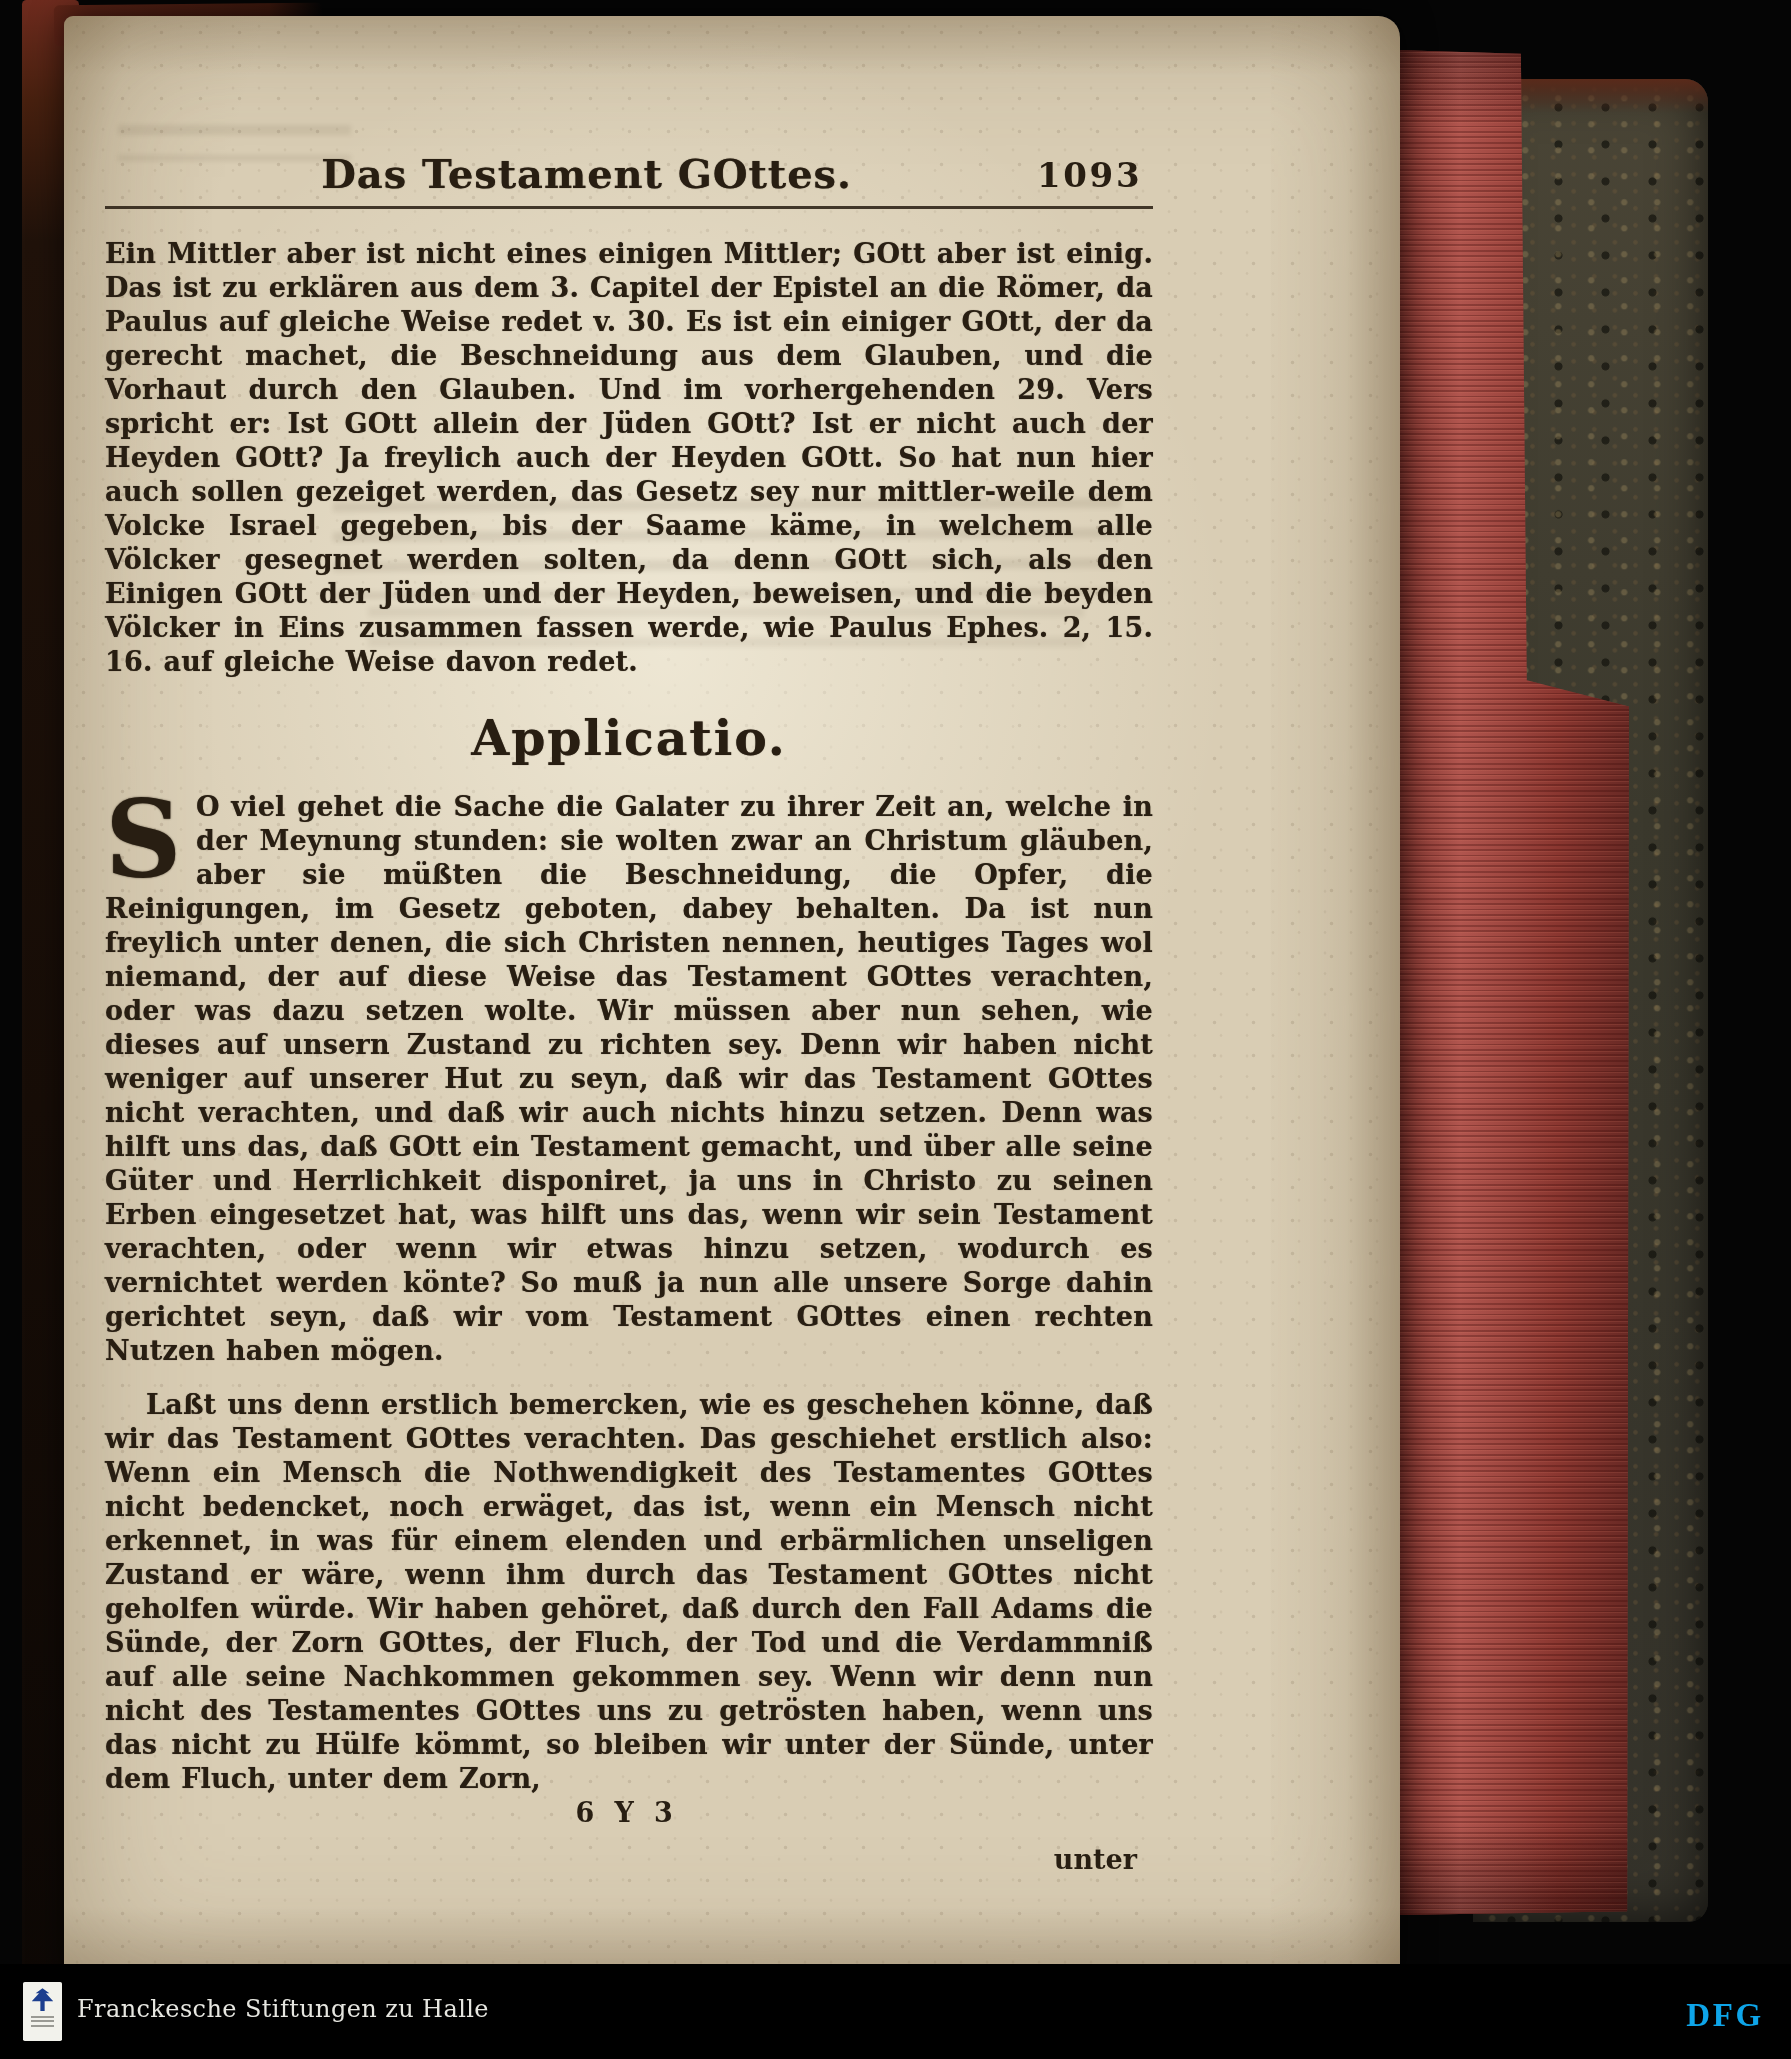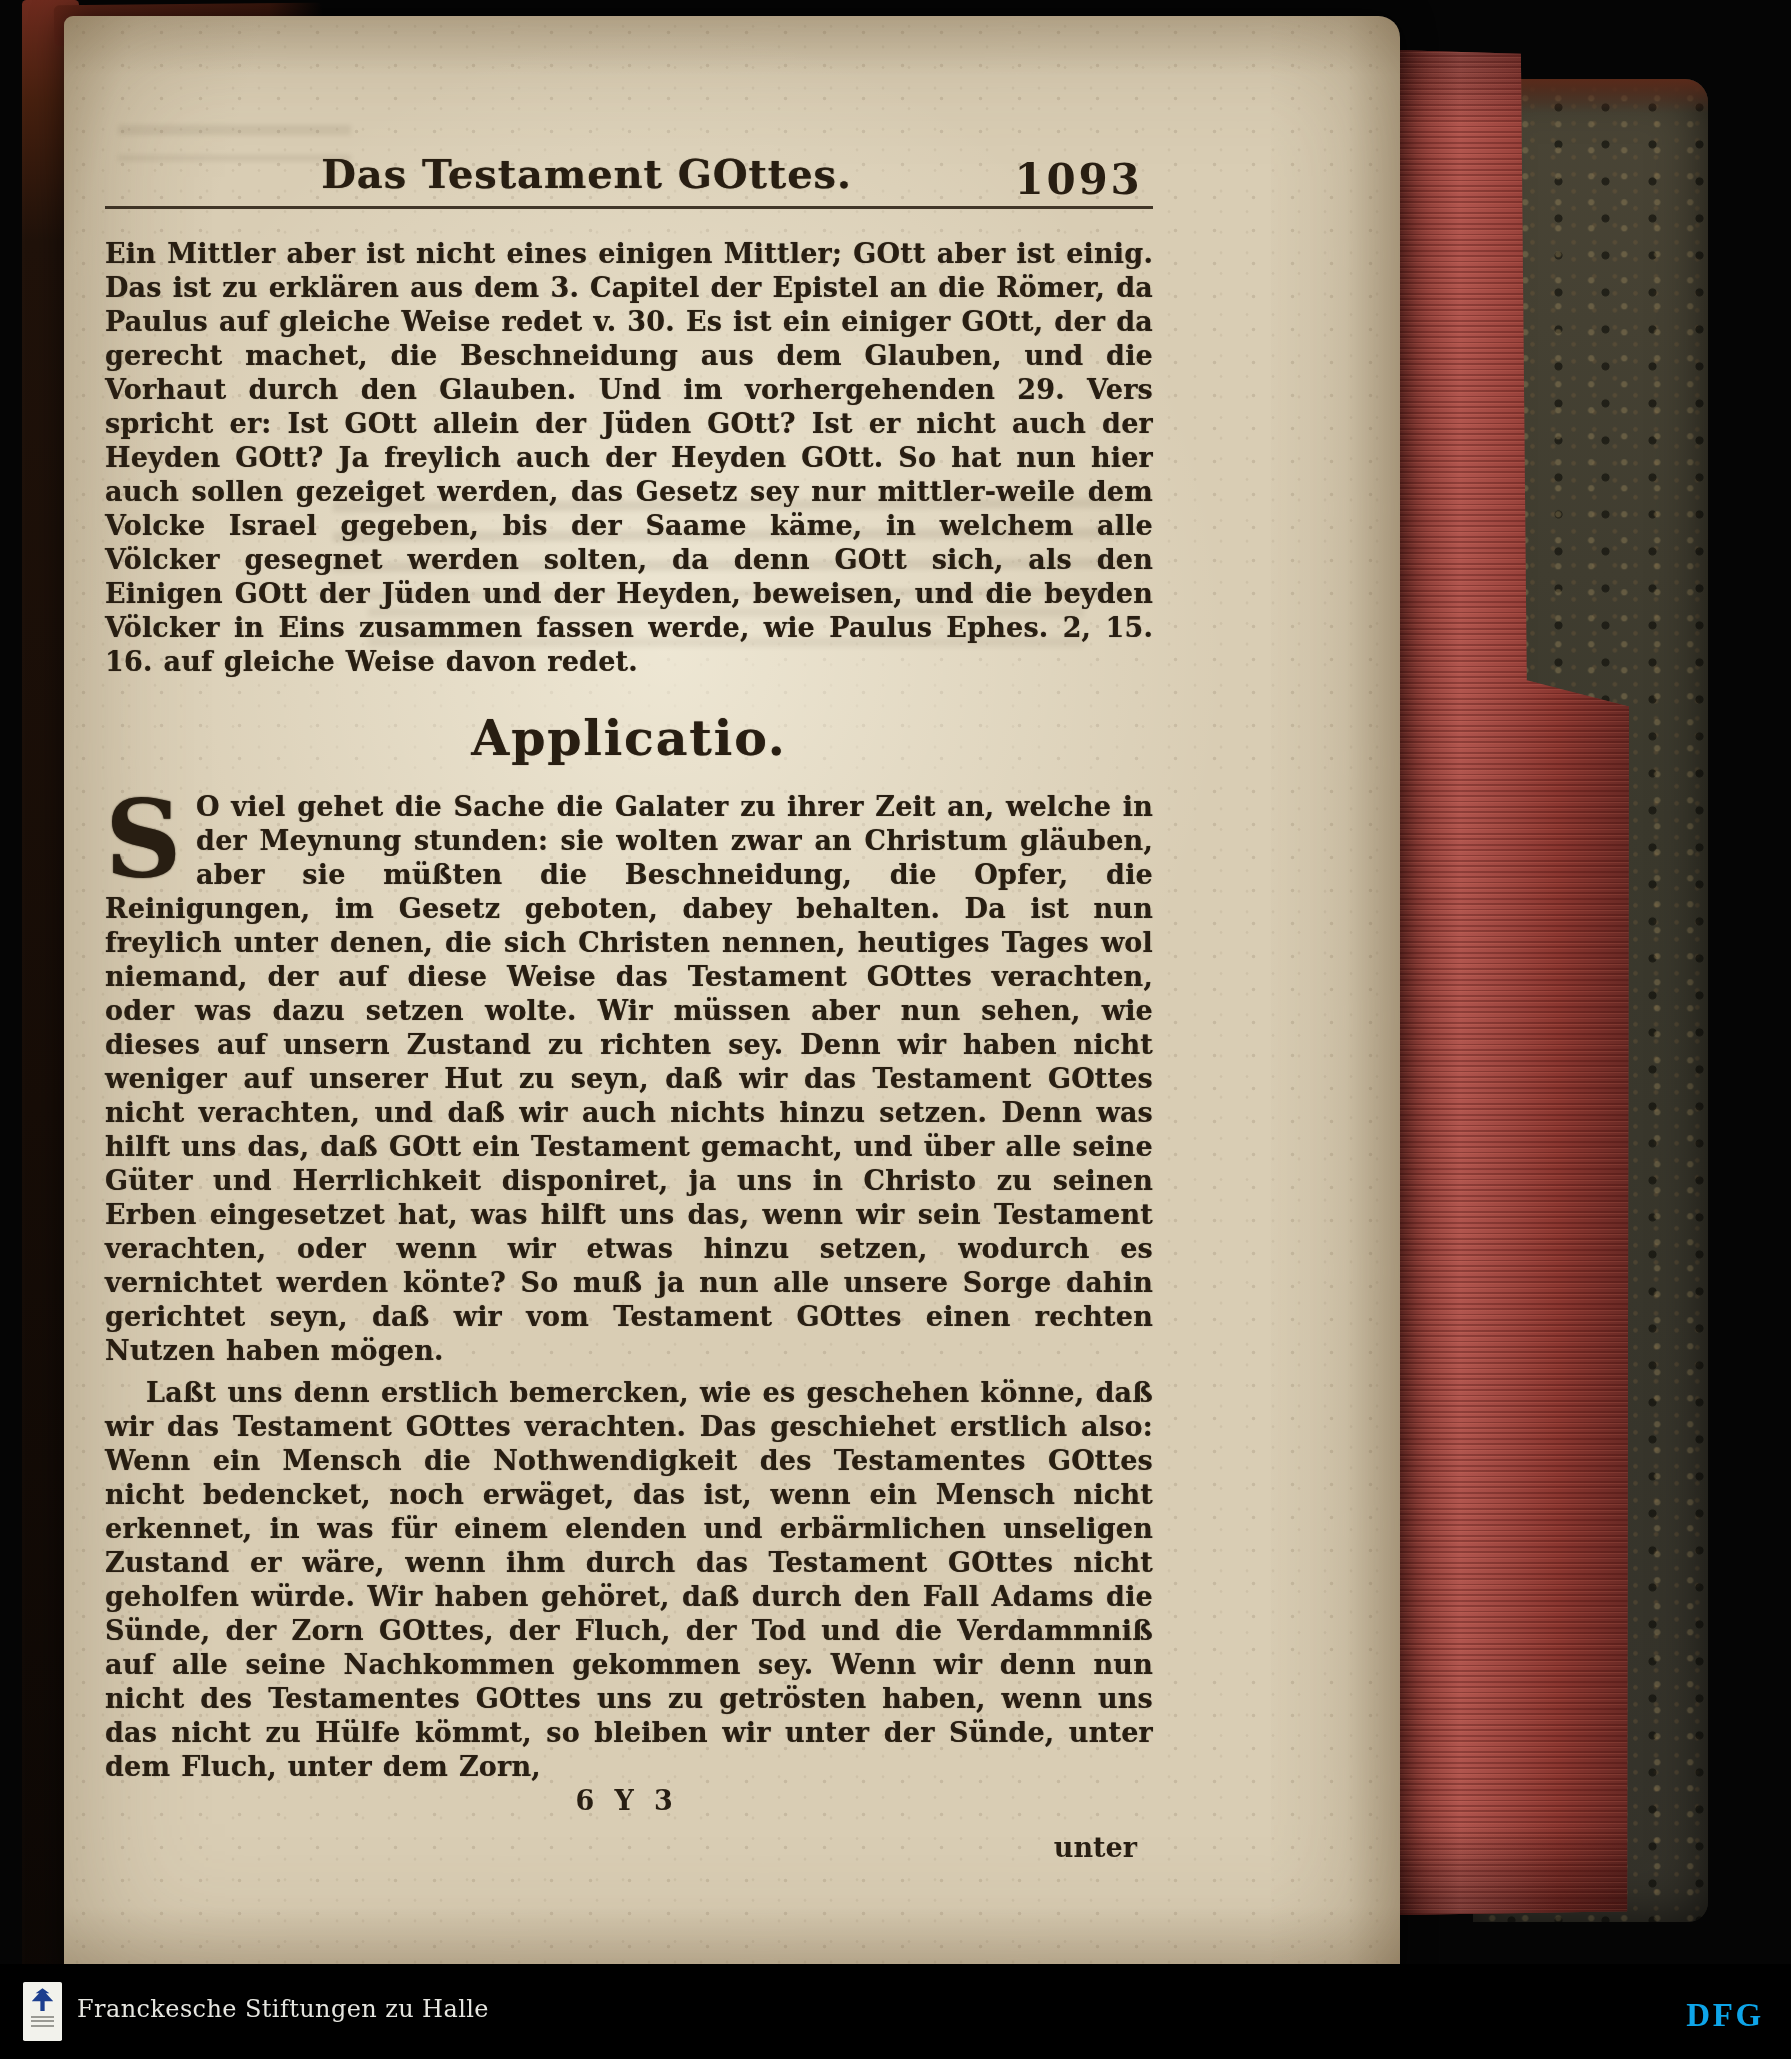--- a/index.html
+++ b/index.html
@@ -92,21 +92,21 @@
     color: var(--ink, #281e12);
   }
   .header-row { position: relative; height: 52px; text-align: right; }
   .page-title {
     position: absolute; left: 50%; transform: translateX(-58%);
     font-size: 40px; font-weight: bold; letter-spacing: 0.9px; white-space: nowrap;
     text-shadow: 0 0 0.9px rgba(40,30,18,0.8);
   }
   .page-number {
     position: absolute; right: 10.7px; top: 5.4px;
-    font-size: 42px; font-weight: bold; letter-spacing: 2.7px;
+    font-size: 34px; font-weight: bold; letter-spacing: 2.7px;
   }
   .rule {
     border-bottom: 3.6px solid rgba(38,27,15,0.85);
     margin-top: 3.6px;
   }
   p { margin: 0; }
   .body-text {
     font-size: 27px; line-height: 34px; font-weight: bold;
     text-align: justify; letter-spacing: 0.2px; word-spacing: 1.3px;
     text-shadow: 0 0 0.9px rgba(40,30,18,0.65);
@@ -117,21 +117,21 @@
     font-size: 49px; font-weight: 600; letter-spacing: 1.8px;
     font-family: "DejaVu Serif", serif;
     text-shadow: 0 0 0.9px rgba(40,30,18,0.7);
   }
   .p2 { margin-top: 23px; }
   .drop-cap {
     float: left; font-size: 106px; line-height: 88px; font-weight: bold;
     padding: 5.4px 14.3px 0 0;
     text-shadow: 0 0 1.8px rgba(40,30,18,0.8);
   }
-  .p3 { margin-top: 8px; text-indent: 41px; }
+  .p3 { margin-top: 20px; text-indent: 41px; }
   .sig-row {
     position: relative; margin-top: 1.8px; height: 39px;
     font-size: 27px; font-weight: bold;
   }
   .signature { position: absolute; left: 50%; transform: translateX(-52%); letter-spacing: 5.4px; }
   .catchword { position: absolute; right: 16px; margin-top: 47px; }
 
   
   .viewer-footer { position: absolute; left: 0; right: 0; bottom: 0; height: 95px; background: #000; }
   .franckesche-logo {

